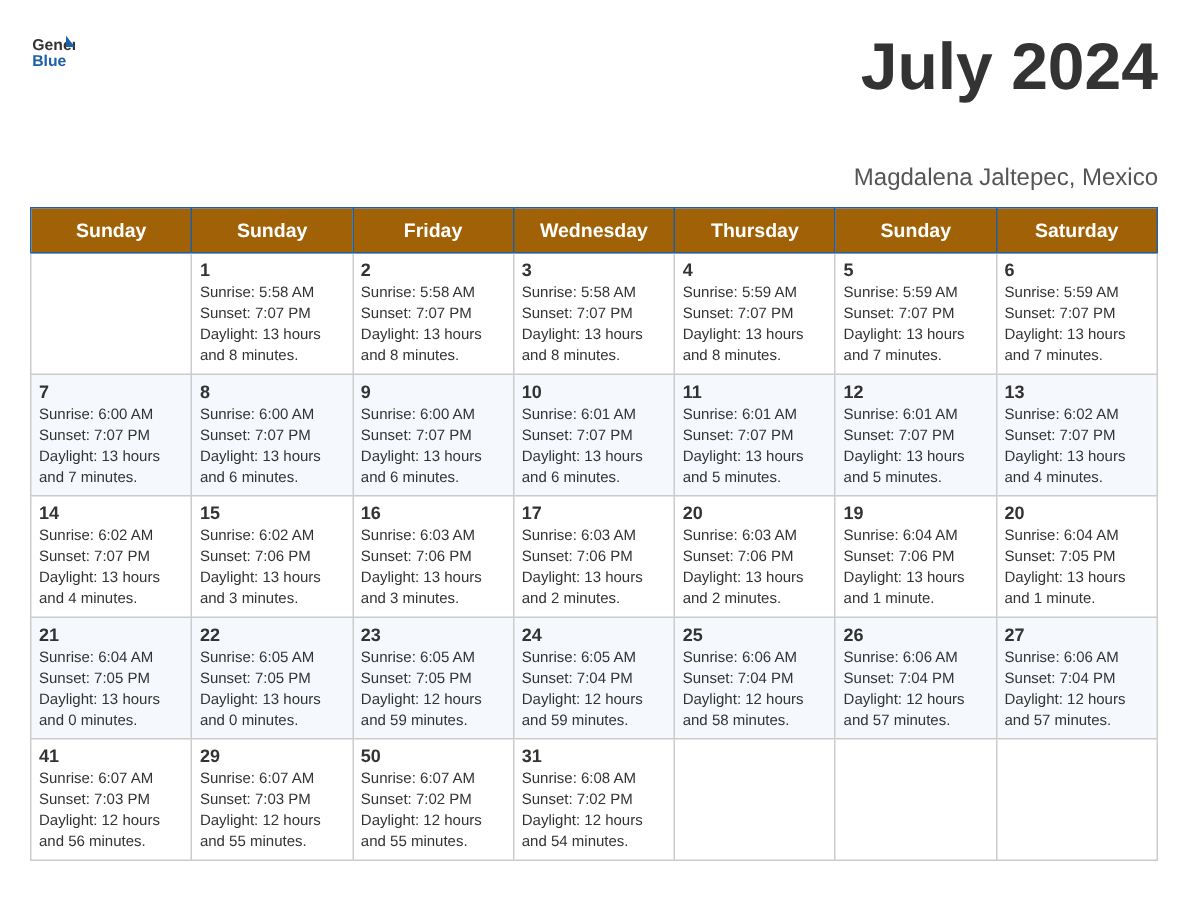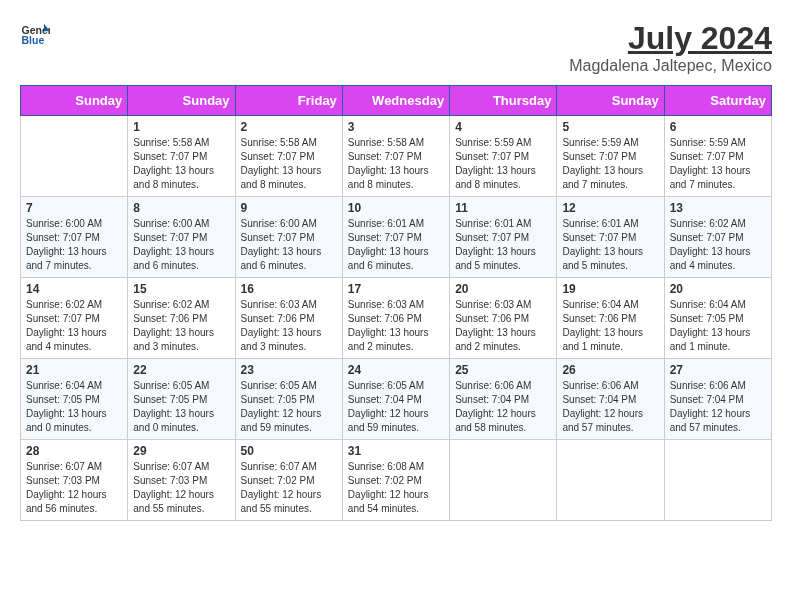--- a/index.html
+++ b/index.html
@@ -22,41 +22,41 @@
       gap: 4px;
     }
     .logo-icon {
       width: 30px;
       height: 30px;
     }
     .title-area {
       text-align: right;
     }
     .month-title {
-      font-size: 32px;
+      font-size: 44px;
       font-weight: bold;
       color: #333;
-      text-decoration: underline;
     }
     .location-title {
       font-size: 16px;
       color: #555;
+      margin-top: 40px;
     }
     table {
       width: 100%;
       border-collapse: collapse;
       table-layout: fixed;
     }
     thead tr th {
-      background-color: #d946ef;
+      background-color: #a16207;
       color: #fff;
       font-size: 13px;
       font-weight: bold;
       padding: 7px 5px;
-      text-align: right;
+      text-align: center;
       border: 1px solid #2060a0;
     }
     tbody tr td {
       border: 1px solid #ccc;
       vertical-align: top;
       padding: 4px 5px;
       font-size: 10px;
       color: #333;
       height: 80px;
     }
@@ -224,21 +224,21 @@
           <span class="day-num">26</span>
           <div class="day-info">Sunrise: 6:06 AM<br>Sunset: 7:04 PM<br>Daylight: 12 hours and 57 minutes.</div>
         </td>
         <td>
           <span class="day-num">27</span>
           <div class="day-info">Sunrise: 6:06 AM<br>Sunset: 7:04 PM<br>Daylight: 12 hours and 57 minutes.</div>
         </td>
       </tr>
       <tr>
         <td>
-          <span class="day-num">28</span>
+          <span class="day-num">41</span>
           <div class="day-info">Sunrise: 6:07 AM<br>Sunset: 7:03 PM<br>Daylight: 12 hours and 56 minutes.</div>
         </td>
         <td>
           <span class="day-num">29</span>
           <div class="day-info">Sunrise: 6:07 AM<br>Sunset: 7:03 PM<br>Daylight: 12 hours and 55 minutes.</div>
         </td>
         <td>
           <span class="day-num">50</span>
           <div class="day-info">Sunrise: 6:07 AM<br>Sunset: 7:02 PM<br>Daylight: 12 hours and 55 minutes.</div>
         </td>

